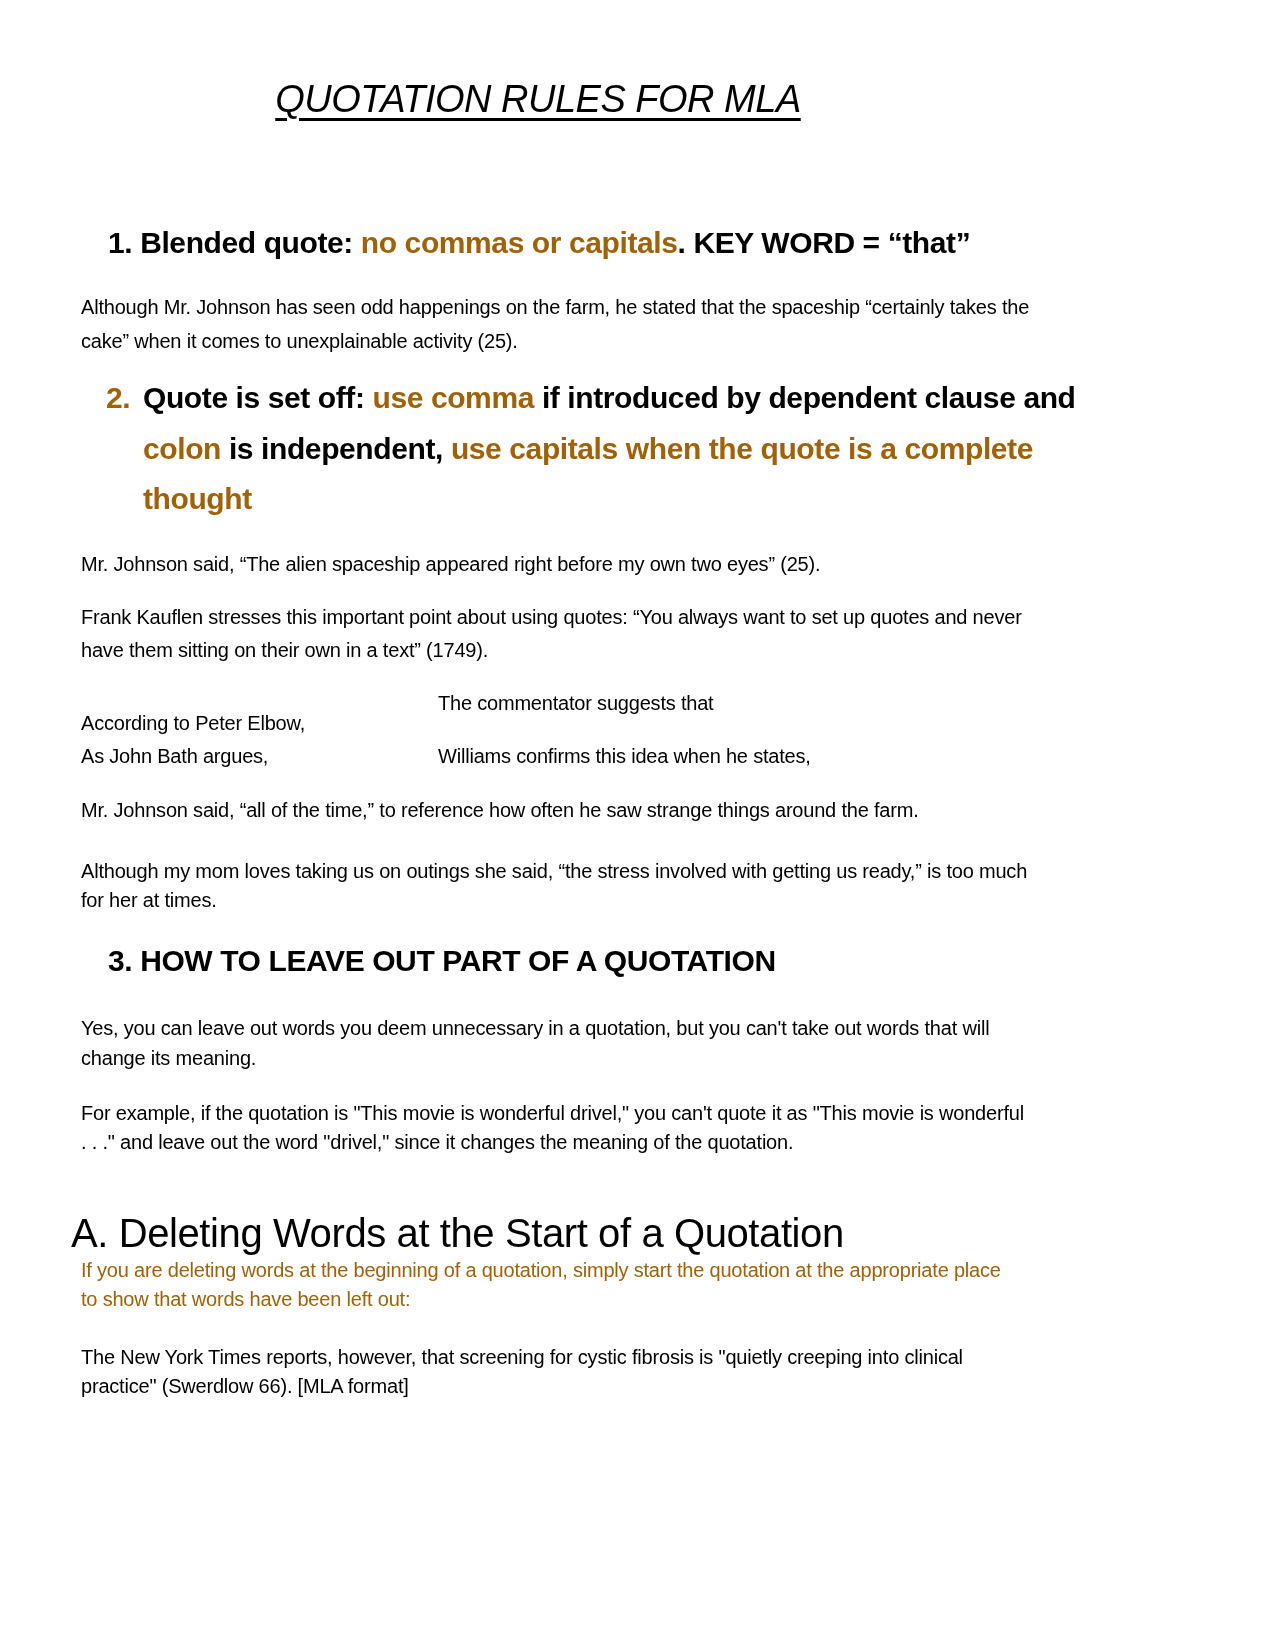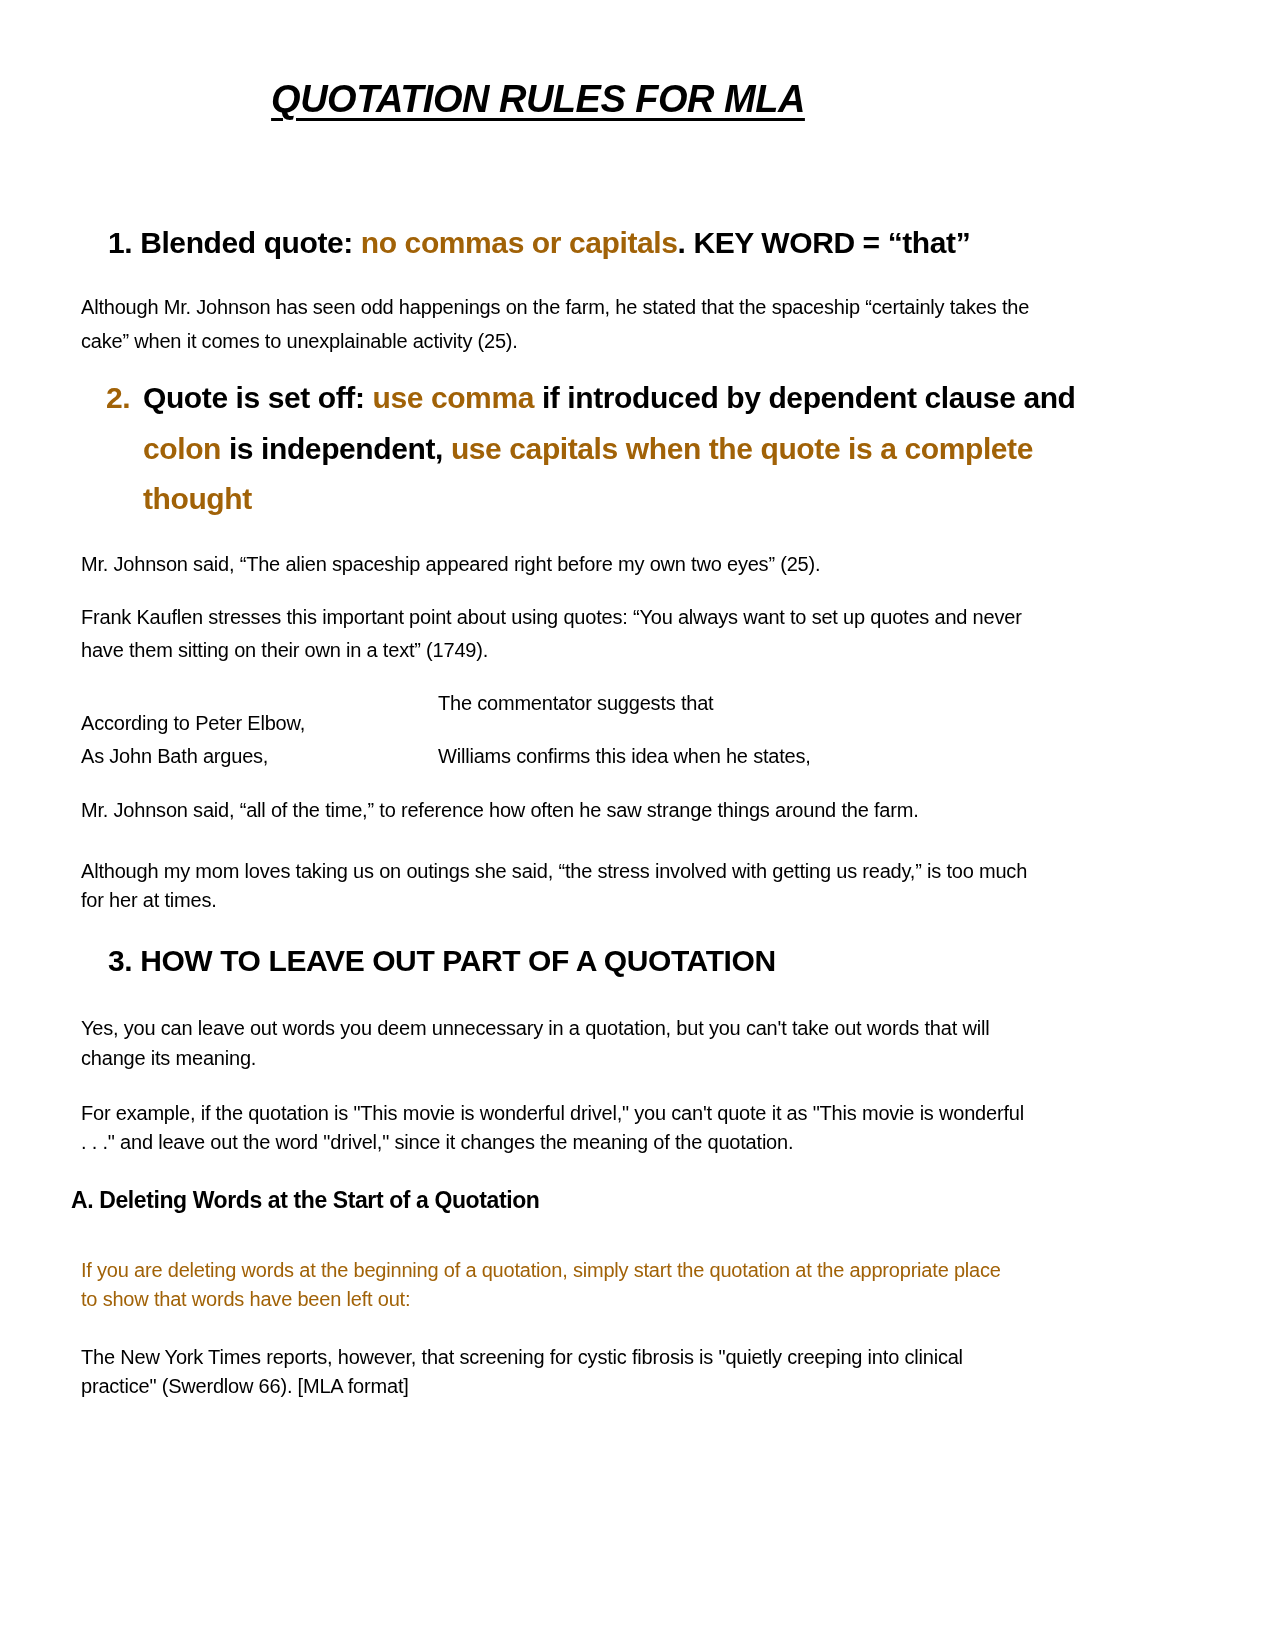--- a/index.html
+++ b/index.html
@@ -1,27 +1,27 @@
 <!DOCTYPE html>
 <html><head>
   <meta charset="utf-8">
   <style>
     html, body { margin: 0; padding: 0; background: #ffffff; }
     body { width: 1275px; height: 1650px; position: relative; overflow: hidden;
            font-family: "Liberation Sans", "DejaVu Sans", sans-serif; color: #000; }
     .page { position: absolute; left: 0; top: 0; width: 1275px; height: 1650px; }
     .abs { position: absolute; white-space: nowrap; }
     .title { left: 0; width: 1076px; text-align: center; top: 78px;
-             font-size: 38px; font-weight: bold; font-style: italic;
+             font-size: 38px; font-weight: normal; font-style: italic;
              text-decoration: underline; text-decoration-thickness: 3px; text-underline-offset: 6px;
              letter-spacing: -0.5px; }
     .h1 { font-size: 30px; font-weight: bold; letter-spacing: -0.4px; }
     .red { color: #a16207; }
     .body { font-size: 20px; line-height: 30px; letter-spacing: -0.2px; margin-left: 10px; }
-    .h2 { font-size: 23px; font-weight: bold; letter-spacing: -0.4px; }
+    .h2 { font-size: 40px; font-weight: normal; letter-spacing: -0.4px; margin-top: 24px; }
   </style>
 </head>
 <body>
 
 <div class="page">
 
   <div class="abs title">QUOTATION RULES FOR MLA</div>
 
   <div class="abs h1" style="left:108px; top:226px;">
     <span>1. Blended quote: </span><span class="red">no commas or capitals</span><span>. KEY WORD = “that”</span>

